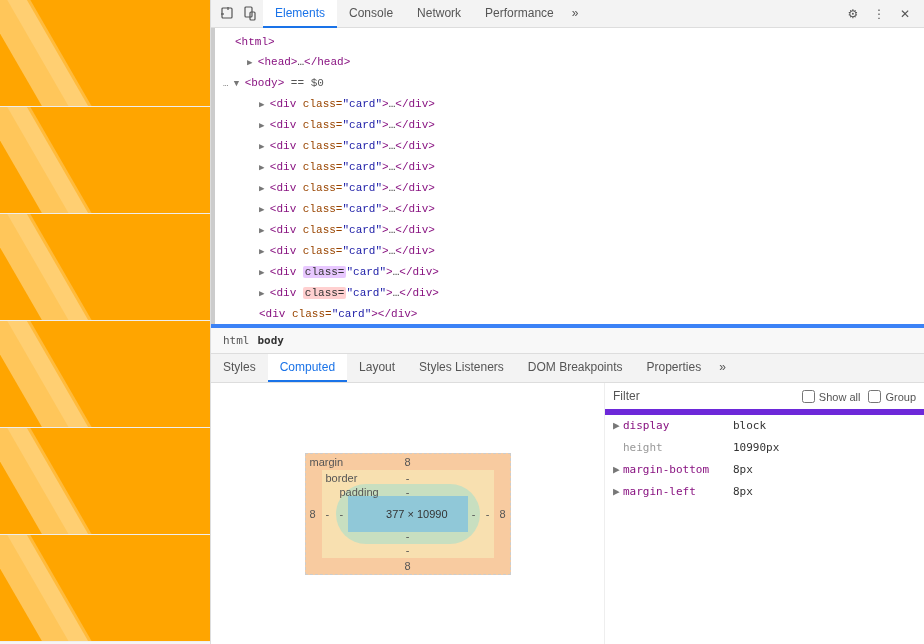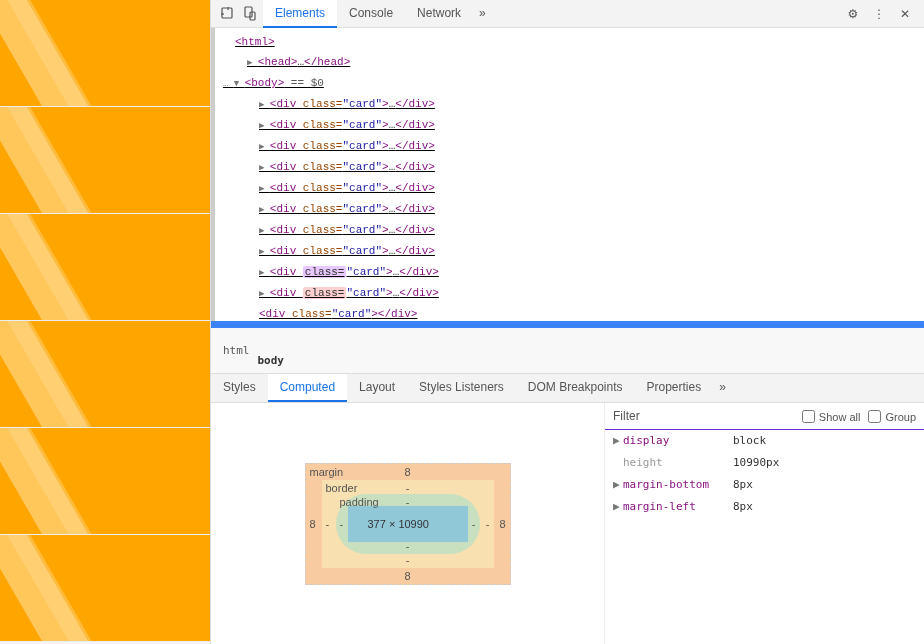--- a/index.html
+++ b/index.html
@@ -109,24 +109,23 @@
       justify-content: center;
       cursor: pointer;
       color: #555;
       border-radius: 3px;
     }
 
     
     .dom-panel {
       height: 300px;
       overflow-y: auto;
-      border-bottom: 7px solid #3b82f6;
+      border-bottom: 4px solid #3b82f6;
       flex-shrink: 0;
       position: relative;
-      text-decoration: underline;
     }
     .dom-scroll-indicator {
       position: absolute;
       left: 0;
       top: 0;
       bottom: 0;
       width: 4px;
       background: #ccc;
     }
     .dom-content {
@@ -166,21 +165,21 @@
       font-family: monospace;
       font-size: 11px;
       flex-shrink: 0;
     }
     .breadcrumb-item {
       cursor: pointer;
       padding: 2px 4px;
       border-radius: 2px;
       color: #555;
     }
-    .breadcrumb-item.active { color: #333; font-weight: bold; margin-top: 20px; }
+    .breadcrumb-item.active { color: #333; font-weight: bold; }
 
     
     .bottom-panel {
       flex: 1;
       display: flex;
       flex-direction: column;
       overflow: hidden;
     }
     .panel-tabs {
       display: flex;
@@ -254,38 +253,38 @@
     }
     .padding-title { position: absolute; top: 2px; left: 4px; font-size: 11px; color: #555; }
     .padding-top { position: absolute; top: 2px; left: 50%; transform: translateX(-50%); font-size: 11px; color: #555; }
     .padding-bottom { position: absolute; bottom: 2px; left: 50%; transform: translateX(-50%); font-size: 11px; color: #555; }
     .padding-left { position: absolute; left: 4px; top: 50%; transform: translateY(-50%); font-size: 11px; color: #555; }
     .padding-right { position: absolute; right: 4px; top: 50%; transform: translateY(-50%); font-size: 11px; color: #555; }
     
     .content-box {
       background: #90c8d8;
       padding: 12px 20px;
-      text-align: left;
+      text-align: right;
       font-size: 11px;
       color: #333;
       min-width: 120px;
     }
 
     
     .computed-props {
       width: 320px;
       overflow-y: auto;
       border-left: 1px solid #eee;
       padding: 0;
     }
     .filter-bar {
       display: flex;
       align-items: center;
       padding: 6px 8px;
-      border-bottom: 1px solid #6d28d9;
+      border-bottom: 6px solid #6d28d9;
       gap: 8px;
     }
     .filter-label { font-size: 12px; color: #555; }
     .filter-spacer { flex: 1; }
     .filter-checkbox { display: flex; align-items: flex-end; gap: 4px; font-size: 11px; color: #555; }
     .prop-row {
       display: flex;
       padding: 2px 8px;
       font-family: monospace;
       font-size: 11px;
@@ -322,20 +321,21 @@
     <div class="toolbar-icon" title="Toggle device toolbar">
       <svg width="16" height="16" viewBox="0 0 16 16" fill="none">
         <rect x="3" y="1" width="7" height="10" rx="1" stroke="#555" stroke-width="1.2" fill="none"></rect>
         <rect x="8" y="6" width="5" height="8" rx="1" stroke="#555" stroke-width="1.2" fill="none"></rect>
       </svg>
     </div>
     <div class="devtools-tabs">
       <div class="devtools-tab active">Elements</div>
       <div class="devtools-tab">Console</div>
       <div class="devtools-tab">Network</div>
+      <div class="devtools-tab">Performance</div>
       <div class="devtools-tab toolbar-more">»</div>
     </div>
     <div class="toolbar-actions">
       <div class="toolbar-action-btn" title="Settings">⚙</div>
       <div class="toolbar-action-btn" title="More options">⋮</div>
       <div class="toolbar-action-btn" title="Close DevTools">✕</div>
     </div>
   </div>
 
   <div class="dom-panel">

